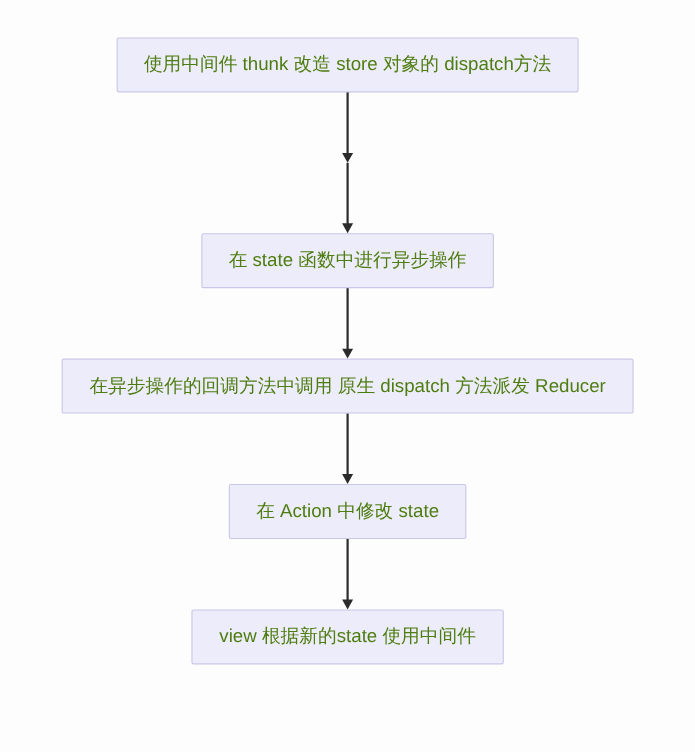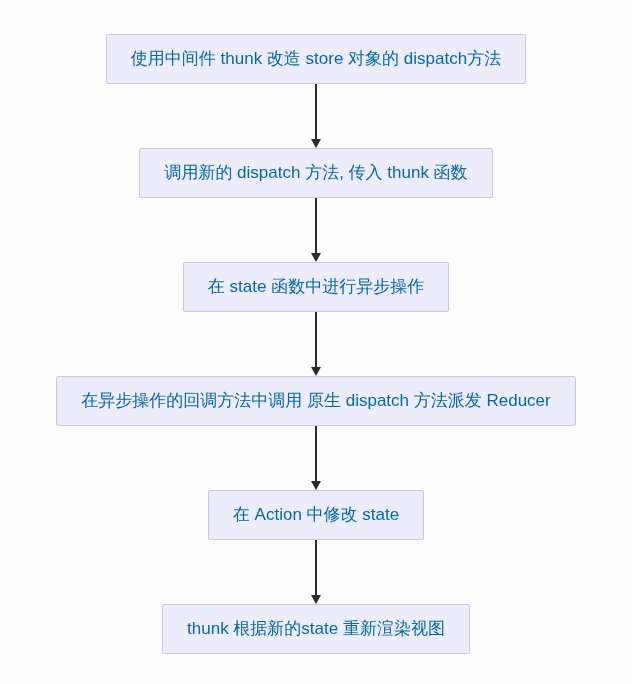--- a/index.html
+++ b/index.html
@@ -18,21 +18,21 @@
     flex-direction: column;
     align-items: center;
   }
 
   .node {
     display: inline-block;
     white-space: nowrap;
     background: #edecfa;
     border: 1px solid #c9c6e6;
     border-radius: 2px;
-    color: #0369a1;
+    color: #4d7c0f;
     font-size: 17px;
     line-height: 24px;
     padding: 12px 24px;
     text-align: center;
     flex: 0 0 auto;
   }
 
   .arrow {
     position: relative;
     width: 12px;
@@ -66,23 +66,20 @@
 <body>
 
 <div class="flowchart">
 
   <div class="node">
     <span>使用中间件 thunk 改造 store 对象的 dispatch方法</span>
   </div>
 
   <div class="arrow"></div>
 
-  <div class="node">
-    <span>调用新的 dispatch 方法, 传入 thunk 函数</span>
-  </div>
 
   <div class="arrow"></div>
 
   <div class="node">
     <span>在 state 函数中进行异步操作</span>
   </div>
 
   <div class="arrow"></div>
 
   <div class="node">
@@ -91,16 +88,16 @@
 
   <div class="arrow"></div>
 
   <div class="node">
     <span>在 Action 中修改 state</span>
   </div>
 
   <div class="arrow"></div>
 
   <div class="node">
-    <span>thunk 根据新的state 重新渲染视图</span>
+    <span>view 根据新的state 使用中间件</span>
   </div>
 
 </div>
 
 </body></html>

